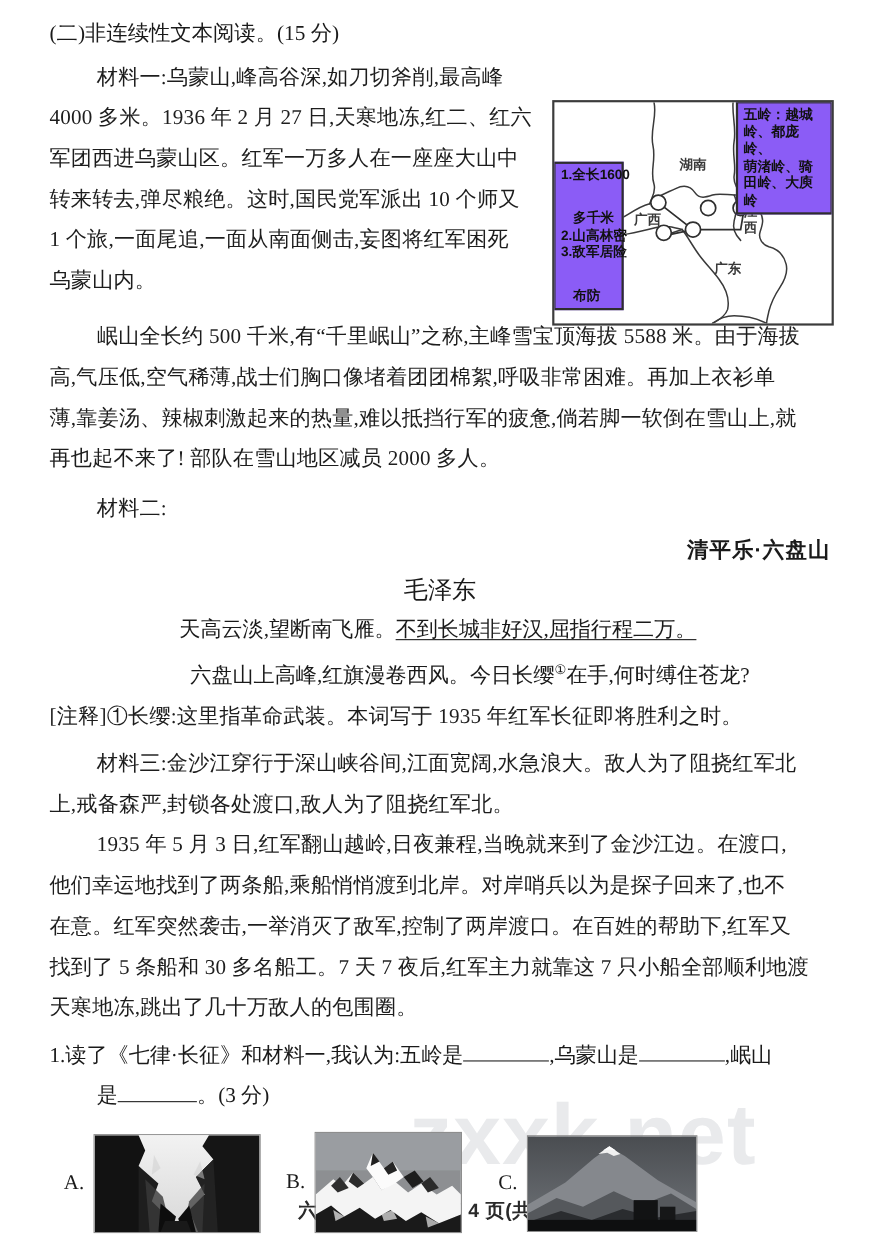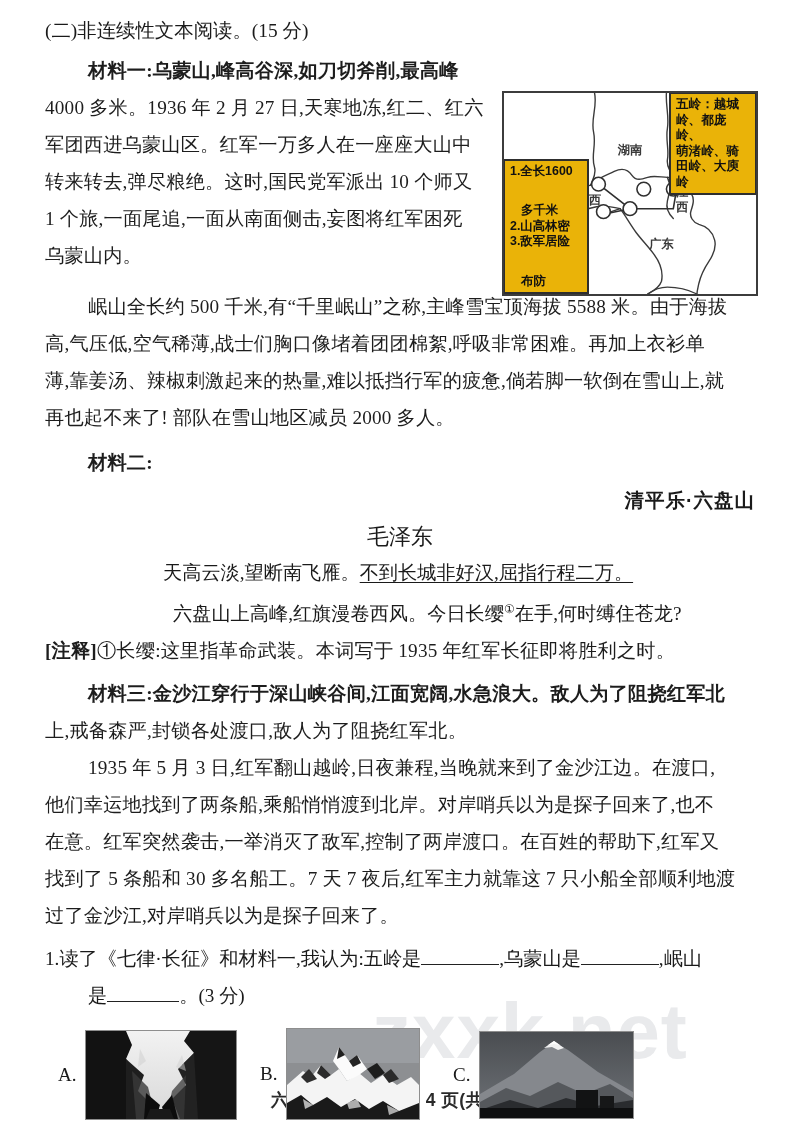--- a/index.html
+++ b/index.html
@@ -24,21 +24,21 @@
   }
 
   
   .line {
     font-size: 19.2px;
     line-height: 37px;
     letter-spacing: 0.2px;
     white-space: nowrap;
     color: #1d1d1d;
   }
-  .bold { font-weight: bold; }
+  .bold { font-weight: normal; }
 
   .section-head {
     font-size: 19.4px;
     line-height: 34px;
     white-space: nowrap;
   }
 
   
   .mat1-wrap {
     position: relative;
@@ -56,38 +56,38 @@
     height: 205px;
     border: 2.5px solid #3c3c3c;
     background: #fff;
     box-sizing: border-box;
     overflow: hidden;
   }
   .map-svg { display: block; width: 100%; height: 100%; }
   .map-note {
     position: absolute;
     border: 2px solid #2e2e2e;
-    background: #eab308;
+    background: #8b5cf6;
     box-sizing: border-box;
     font-family: "Liberation Sans", "DejaVu Sans", sans-serif;
     font-weight: bold;
     color: #111;
     line-height: 15.5px;
     padding: 3px 4px 3px 5px;
   }
   .map-note-wuling {
     right: -1px;
     top: -1px;
     width: 88px;
     font-size: 12.6px;
   }
   .map-note-facts {
     left: -1px;
-    bottom: 0;
-    width: 86px;
+    bottom: 12px;
+    width: 64px;
     font-size: 12.4px;
   }
   .map-note-facts .fact { white-space: nowrap; }
   .map-note-facts .fact-cont { padding-left: 11px; margin-top: 24px; }
   .prov-label {
     font-family: "Liberation Sans", "DejaVu Sans", sans-serif;
     font-size: 12.5px;
     fill: #3a3a3a;
     font-weight: bold;
   }
@@ -283,21 +283,21 @@
 
   <div class="z1" style="margin-top:6px">
     <div class="line" style="padding-left:43px">
       <span class="bold">材料三:金沙江穿行于深山峡谷间,江面宽阔,水急浪大。敌人为了阻挠红军北</span>
     </div>
     <div class="line">上,戒备森严,封锁各处渡口,敌人为了阻挠红军北。</div>
     <div class="line" style="padding-left:43px">1935 年 5 月 3 日,红军翻山越岭,日夜兼程,当晚就来到了金沙江边。在渡口,</div>
     <div class="line">他们幸运地找到了两条船,乘船悄悄渡到北岸。对岸哨兵以为是探子回来了,也不</div>
     <div class="line">在意。红军突然袭击,一举消灭了敌军,控制了两岸渡口。在百姓的帮助下,红军又</div>
     <div class="line">找到了 5 条船和 30 多名船工。7 天 7 夜后,红军主力就靠这 7 只小船全部顺利地渡</div>
-    <div class="line">过了金沙江,对岸哨兵以为是探子回来了。</div>
+    <div class="line">天寒地冻,跳出了几十万敌人的包围圈。</div>
   </div>
 
   <div class="z1" style="margin-top:6px">
     <div class="q-line">
       <span>1.读了《七律·长征》和材料一,我认为:五岭是</span><span class="blank w1"></span><span>,乌蒙山是</span><span class="blank w2"></span><span>,岷山</span>
     </div>
     <div class="q-line" style="padding-left:43px">
       <span>是</span><span class="blank w3"></span><span>。(3 分)</span>
     </div>
   </div>

